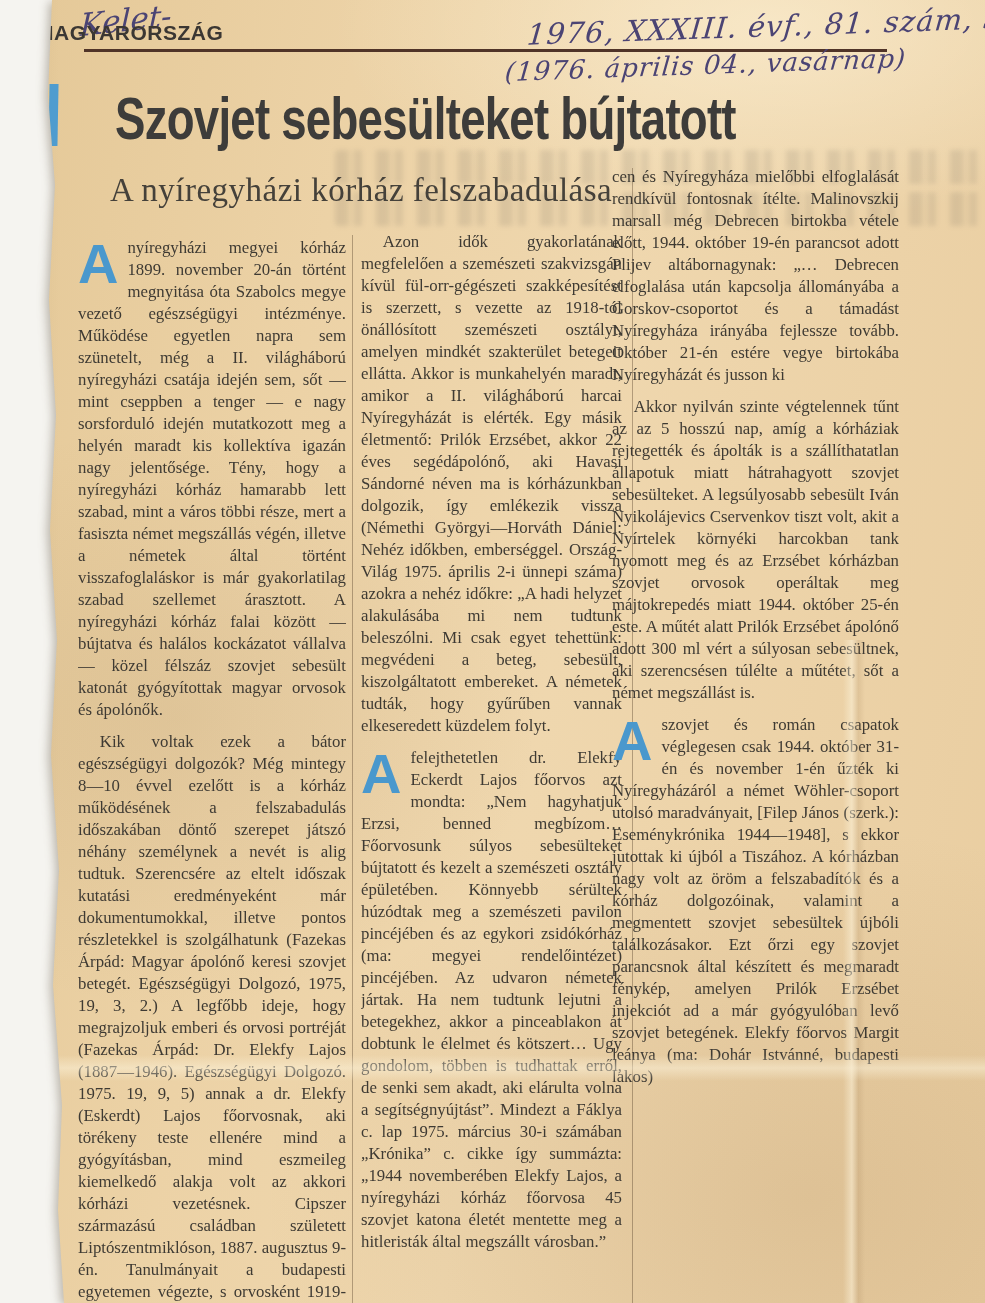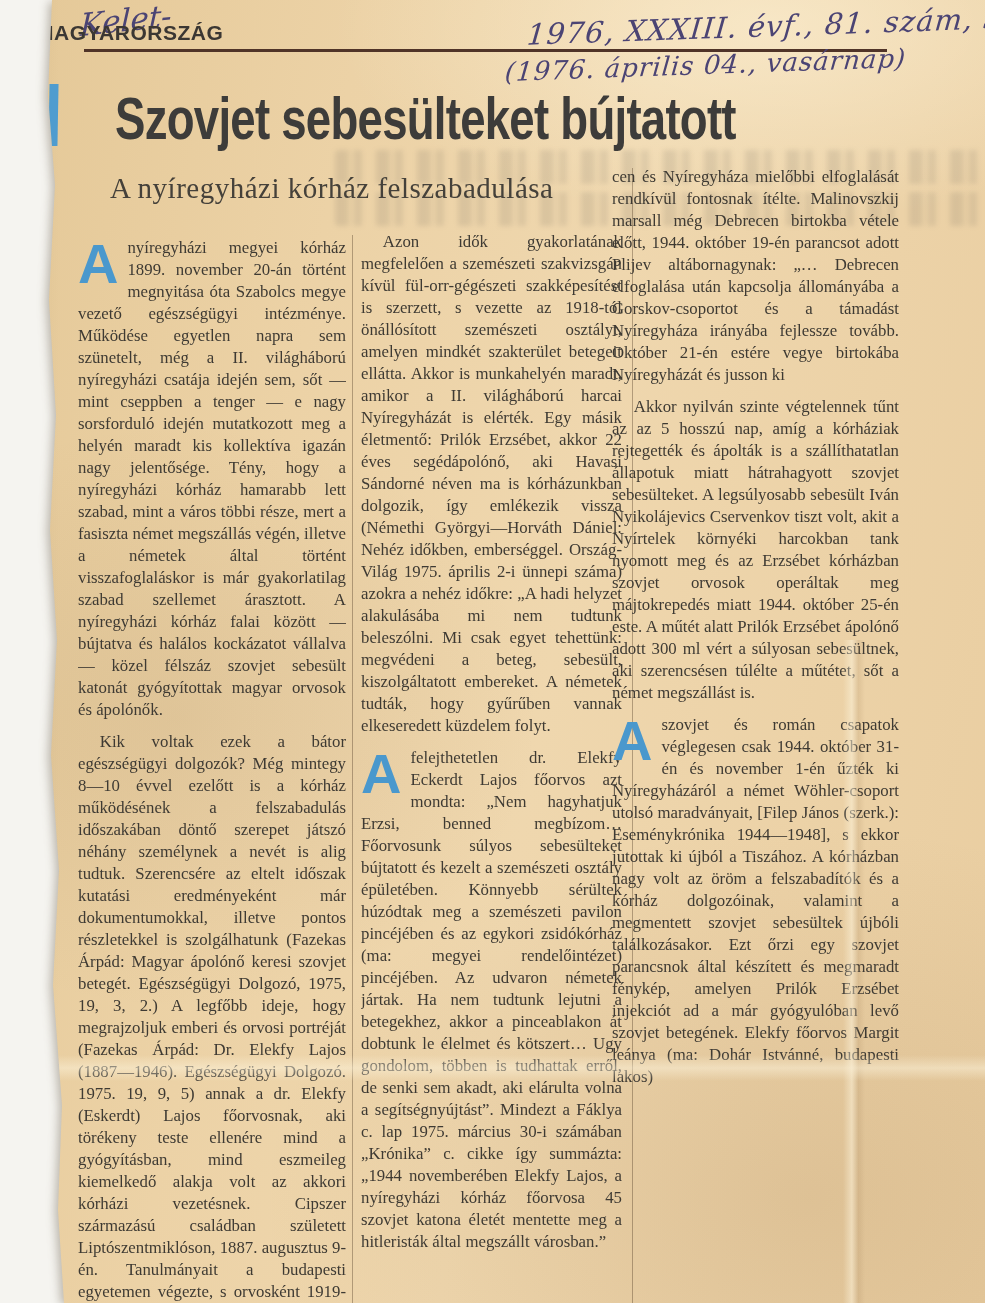--- a/index.html
+++ b/index.html
@@ -30,21 +30,21 @@
   .hand-line1{position:absolute;left:527px;top:8px;font-size:29px;letter-spacing:1px;transform:rotate(-2deg) skewX(-7deg);}
   .hand-line2{position:absolute;left:505px;top:50px;font-size:26px;letter-spacing:1px;transform:rotate(-2deg) skewX(-7deg);}
 
   .masthead{position:absolute;left:36px;top:21px;font-family:"Liberation Sans",sans-serif;
     font-weight:bold;font-size:21px;letter-spacing:.5px;color:#3b3733;white-space:nowrap;}
   .masthead-rule{position:absolute;left:84px;top:49px;width:803px;height:3px;background:#503428;}
 
   .headline{position:absolute;left:115px;top:84px;font-family:"Liberation Sans",sans-serif;
     font-weight:bold;font-size:60px;color:#3d3c3a;letter-spacing:-1px;white-space:nowrap;
     transform:scaleX(.76);transform-origin:left top;}
-  .subheadline{position:absolute;left:110px;top:172px;font-size:29px;color:#45413a;white-space:nowrap;letter-spacing:.5px;}
+  .subheadline{position:absolute;left:110px;top:172px;font-size:33px;color:#45413a;white-space:nowrap;letter-spacing:.5px;}
 
   .ghost{position:absolute;filter:blur(2.5px);opacity:.55;border-radius:4px;
     background:repeating-linear-gradient(90deg,rgba(118,110,96,.30) 0 13px,rgba(118,110,96,.06) 13px 19px,rgba(118,110,96,.27) 19px 27px,rgba(118,110,96,0) 27px 41px);}
   .ghost1{left:335px;top:150px;width:645px;height:34px;}
   .ghost2{left:335px;top:192px;width:645px;height:34px;}
 
   .col{position:absolute;overflow:hidden;color:#3e3a33;font-size:16.8px;line-height:22px;text-align:justify;}
   .col p{margin:0 0 10px 0;}
   .col p.indent{text-indent:1.3em;}
   .col1{left:78px;top:237px;width:268px;height:1066px;}

